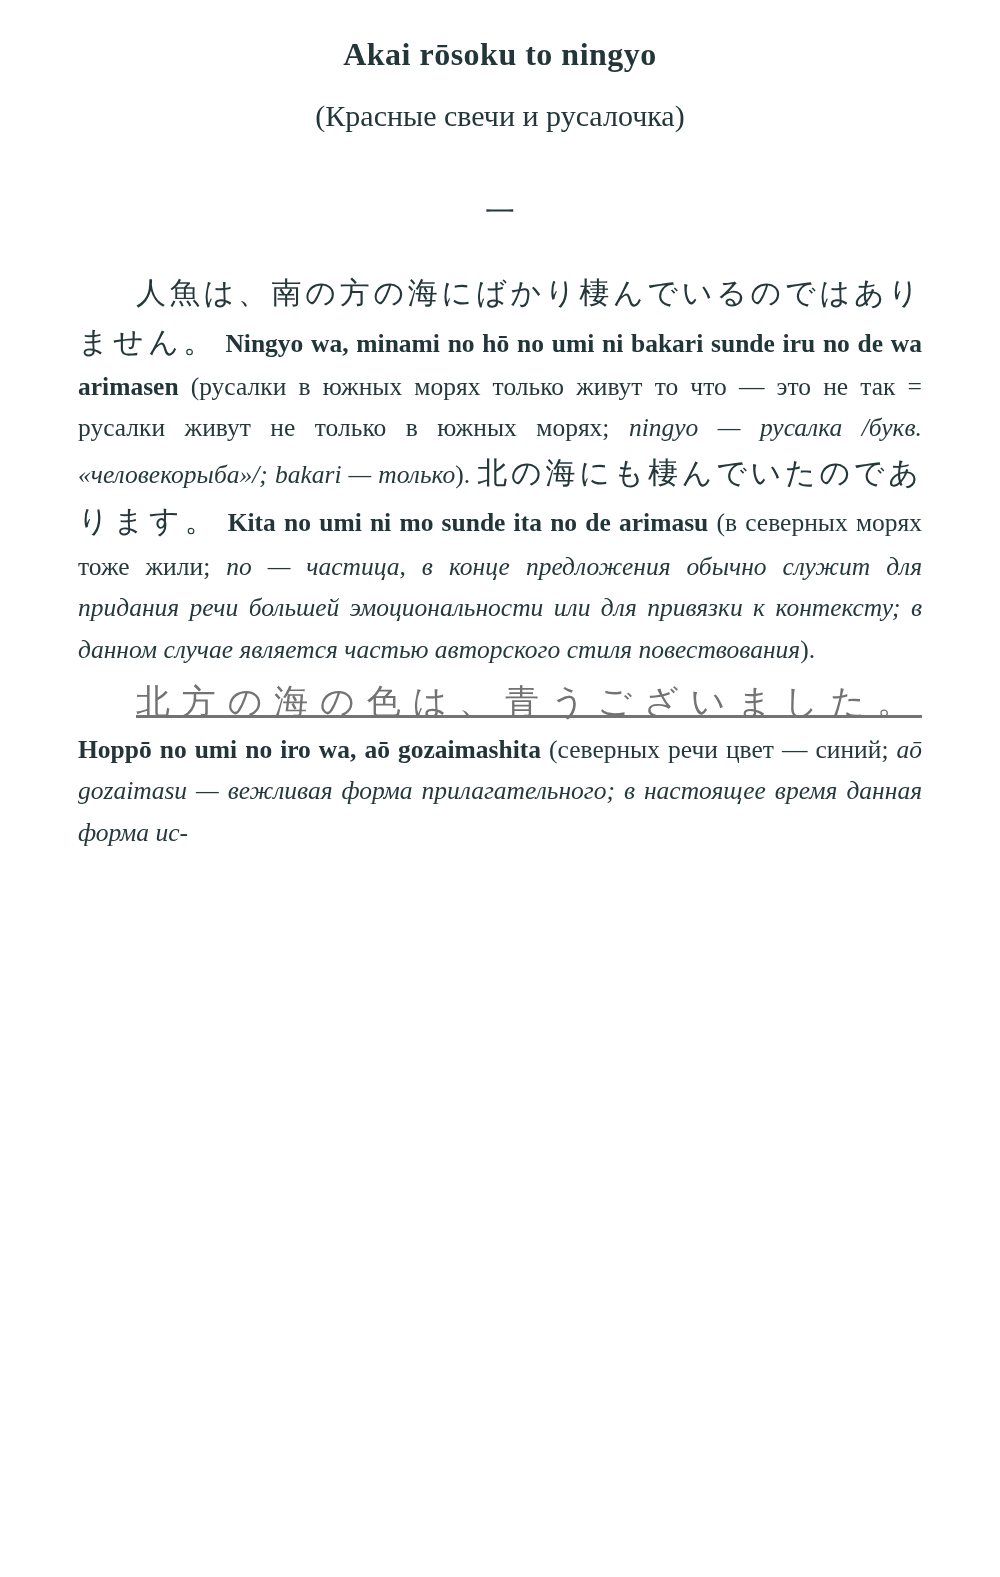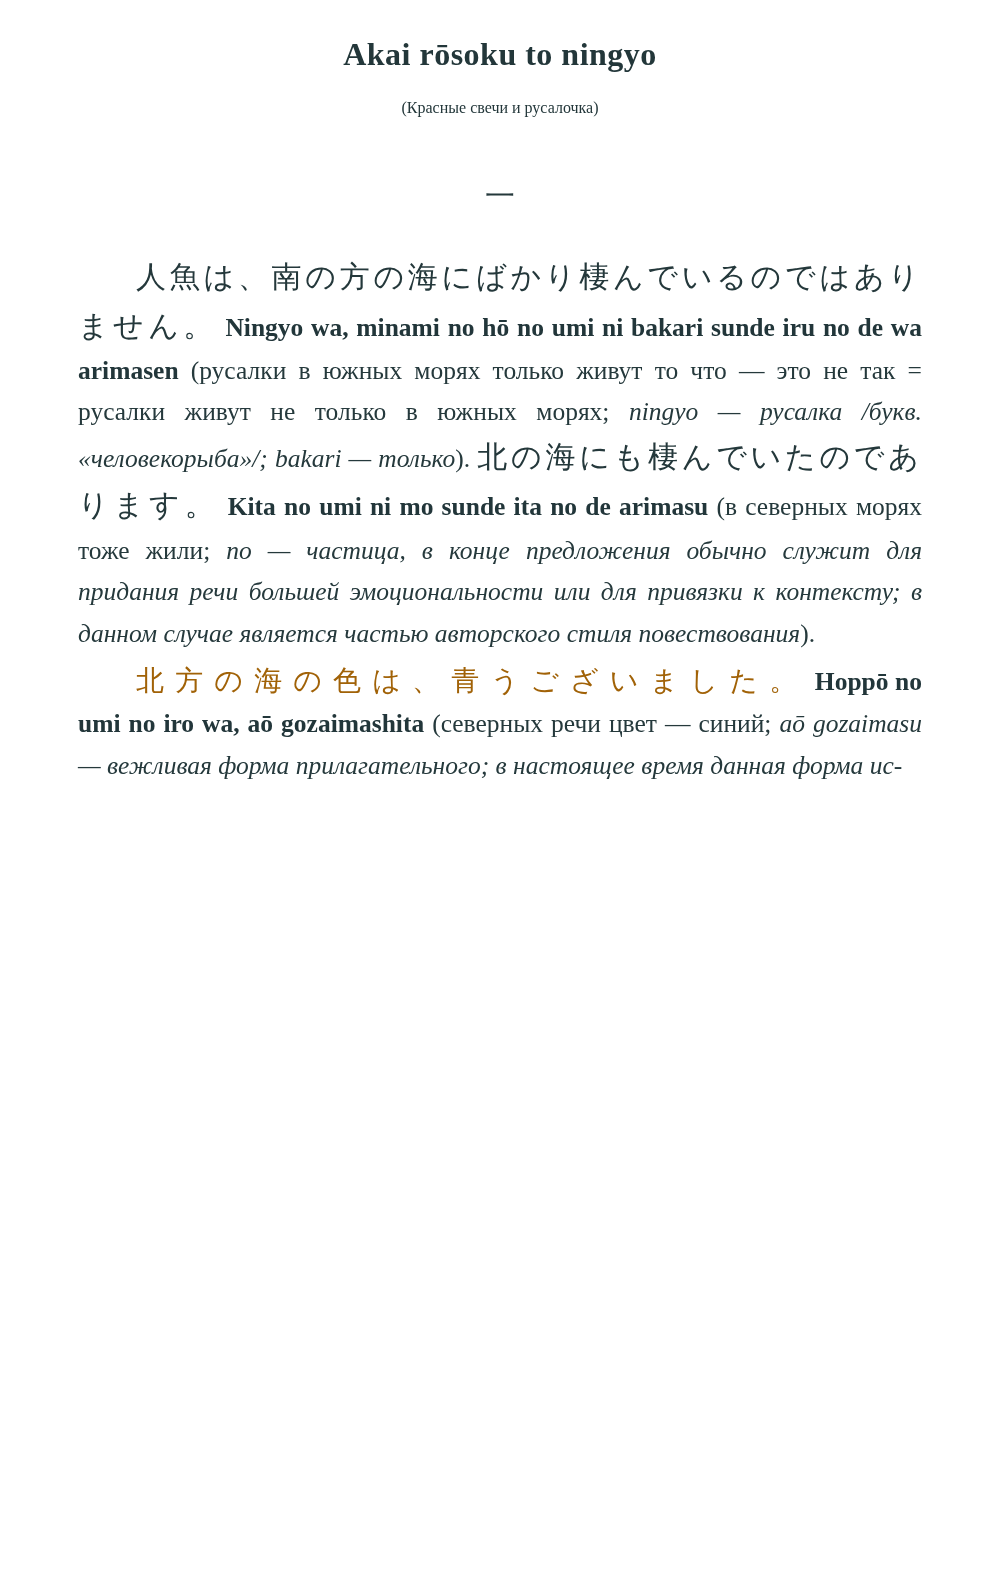--- a/index.html
+++ b/index.html
@@ -37,21 +37,21 @@
     font-family: "Liberation Serif", serif;
     font-weight: bold;
     font-size: 32px;
     letter-spacing: 0.5px;
     color: #23373a;
   }
   .title-ru {
     margin-top: 26px;
     text-align: center;
     font-family: "Liberation Serif", serif;
-    font-size: 16px;
+    font-size: 30px;
     color: #23373a;
   }
   .section-mark {
     margin-top: 64px;
     text-align: center;
     font-family: "DejaVu Sans", sans-serif;
     font-size: 30px;
     color: #24383b;
     line-height: 1;
   }
@@ -70,23 +70,24 @@
     margin-top: 4px;
   }
   .jp {
     font-family: "DejaVu Sans", sans-serif;
     font-size: 30px;
     letter-spacing: 3px;
     color: #24383b;
   }
   .jp-wide {
     font-family: "DejaVu Sans", sans-serif;
-    font-size: 28px;
+    font-size: 34px;
     letter-spacing: 11px;
-    color: #a16207;
+    color: #737373;
+    text-decoration: underline;
   }
   .rom {
     font-weight: bold;
     font-family: "Liberation Serif", serif;
     color: #22363a;
   }
   .ru {
     font-family: "Liberation Serif", serif;
     color: #25393c;
   }

